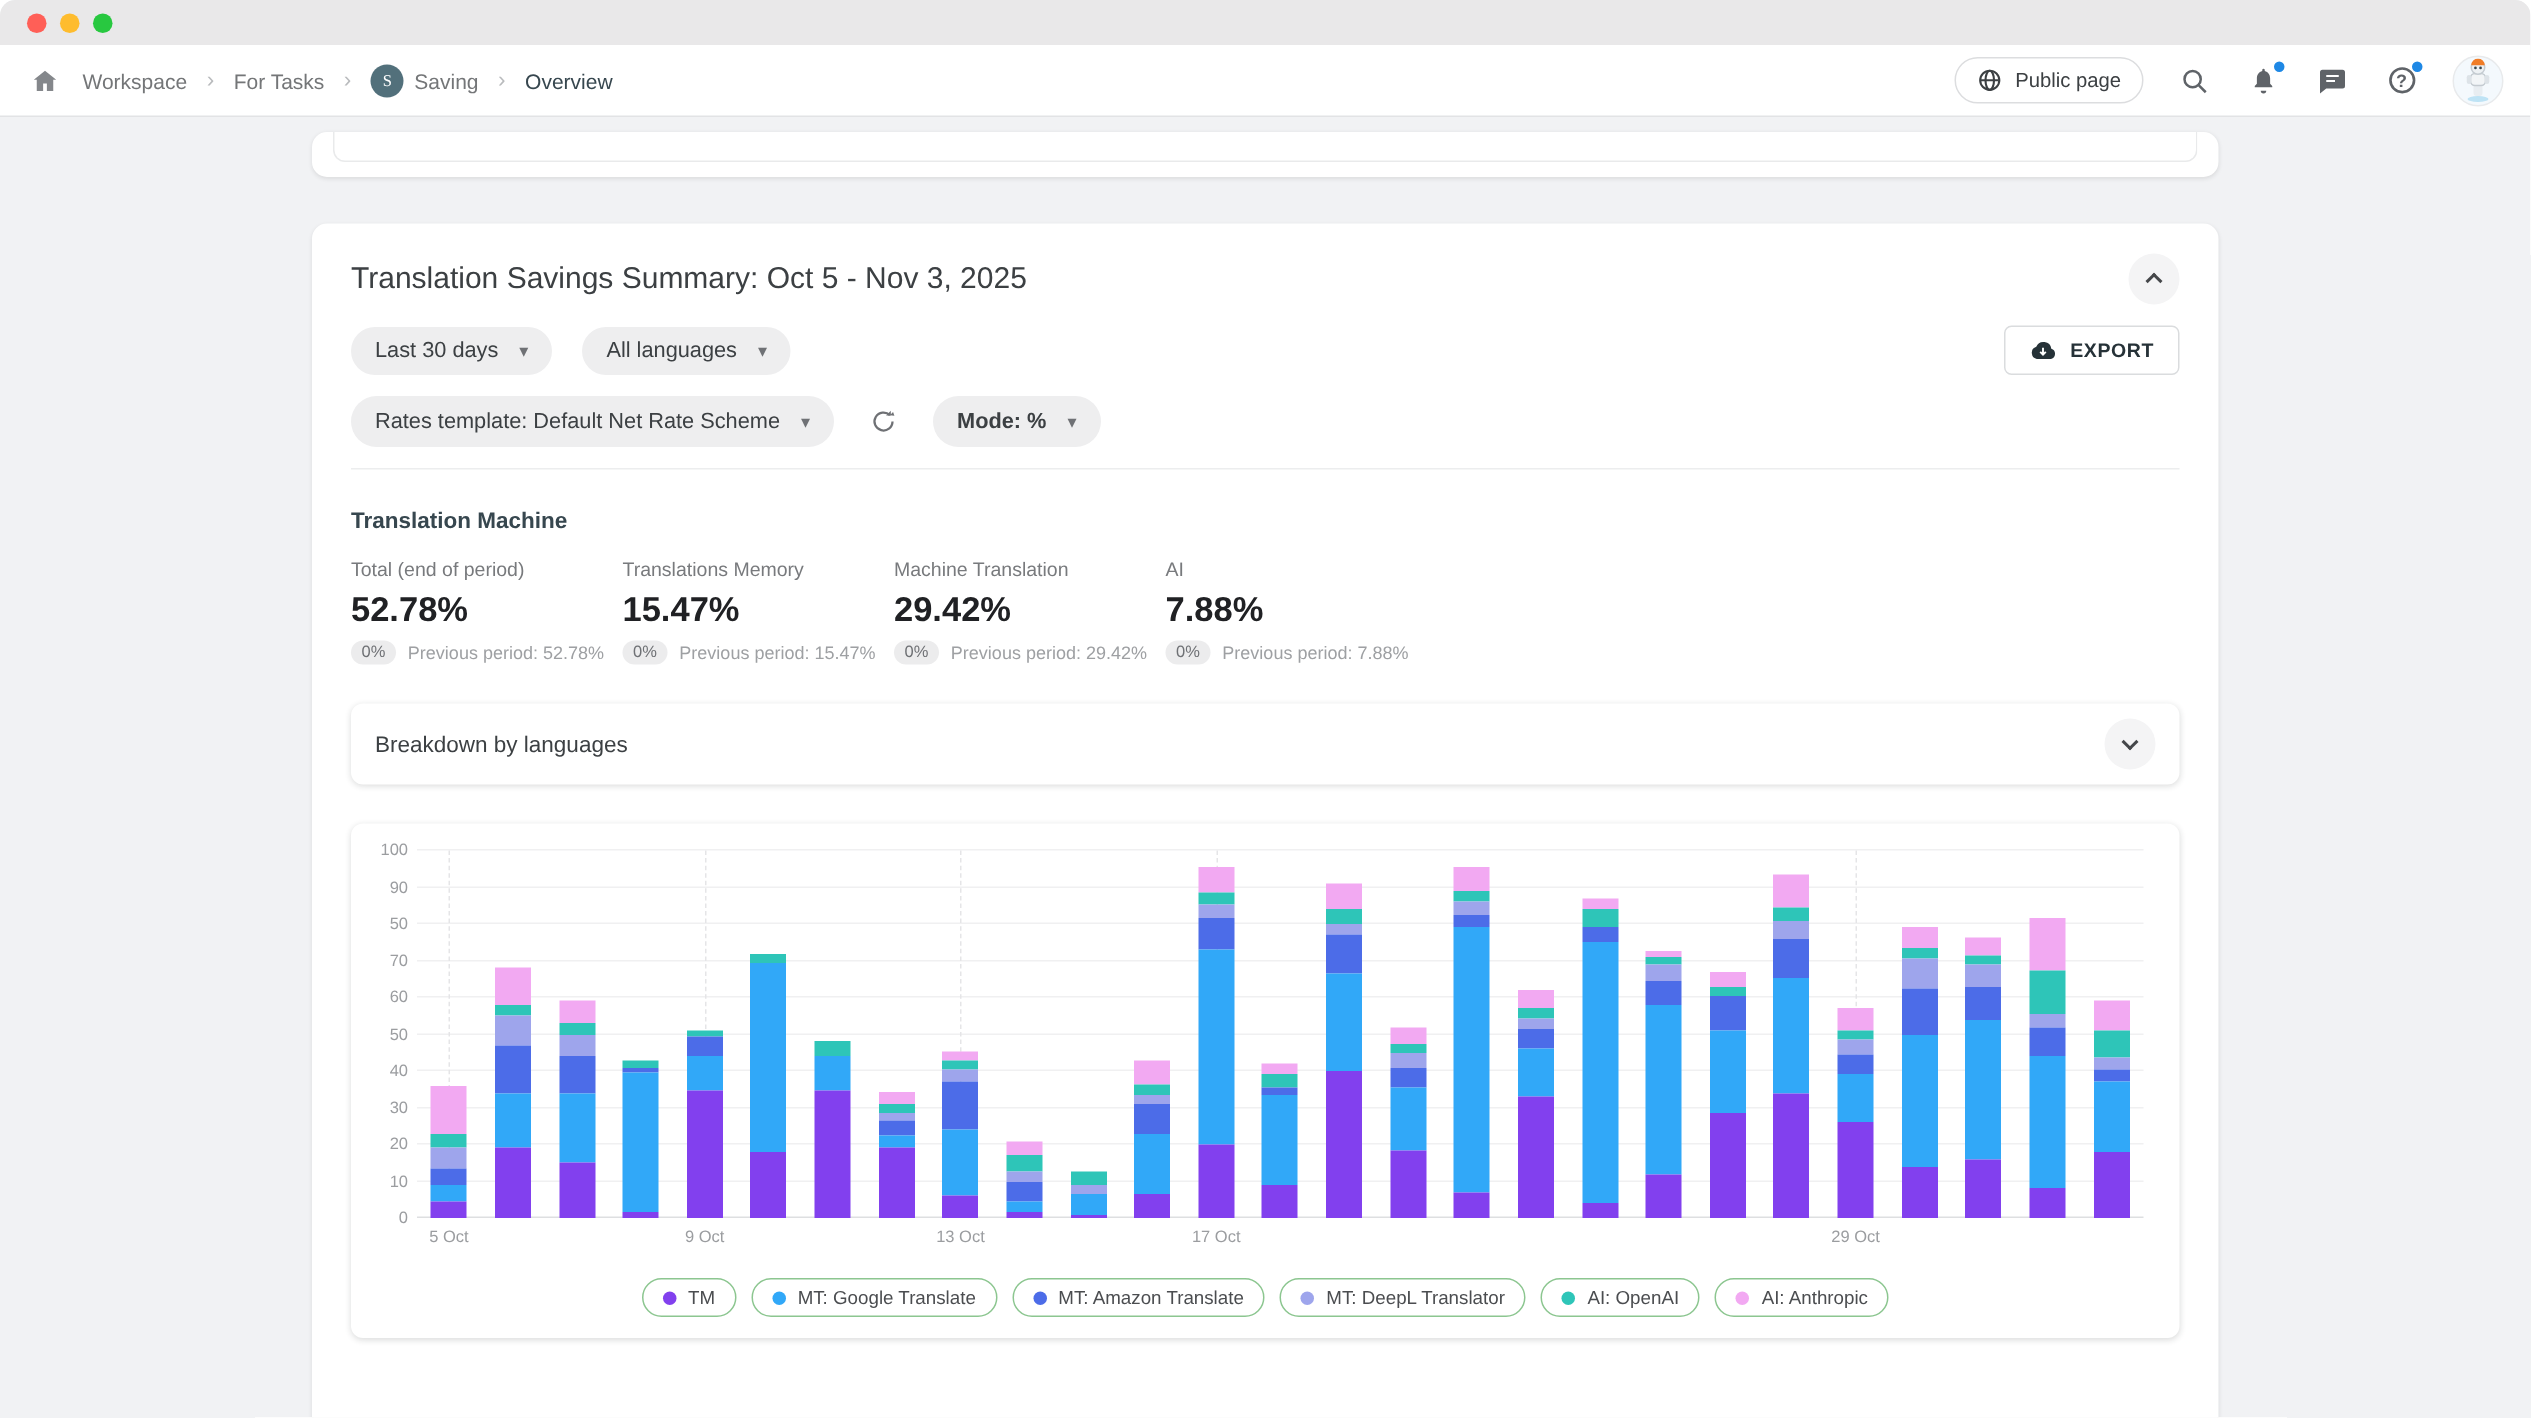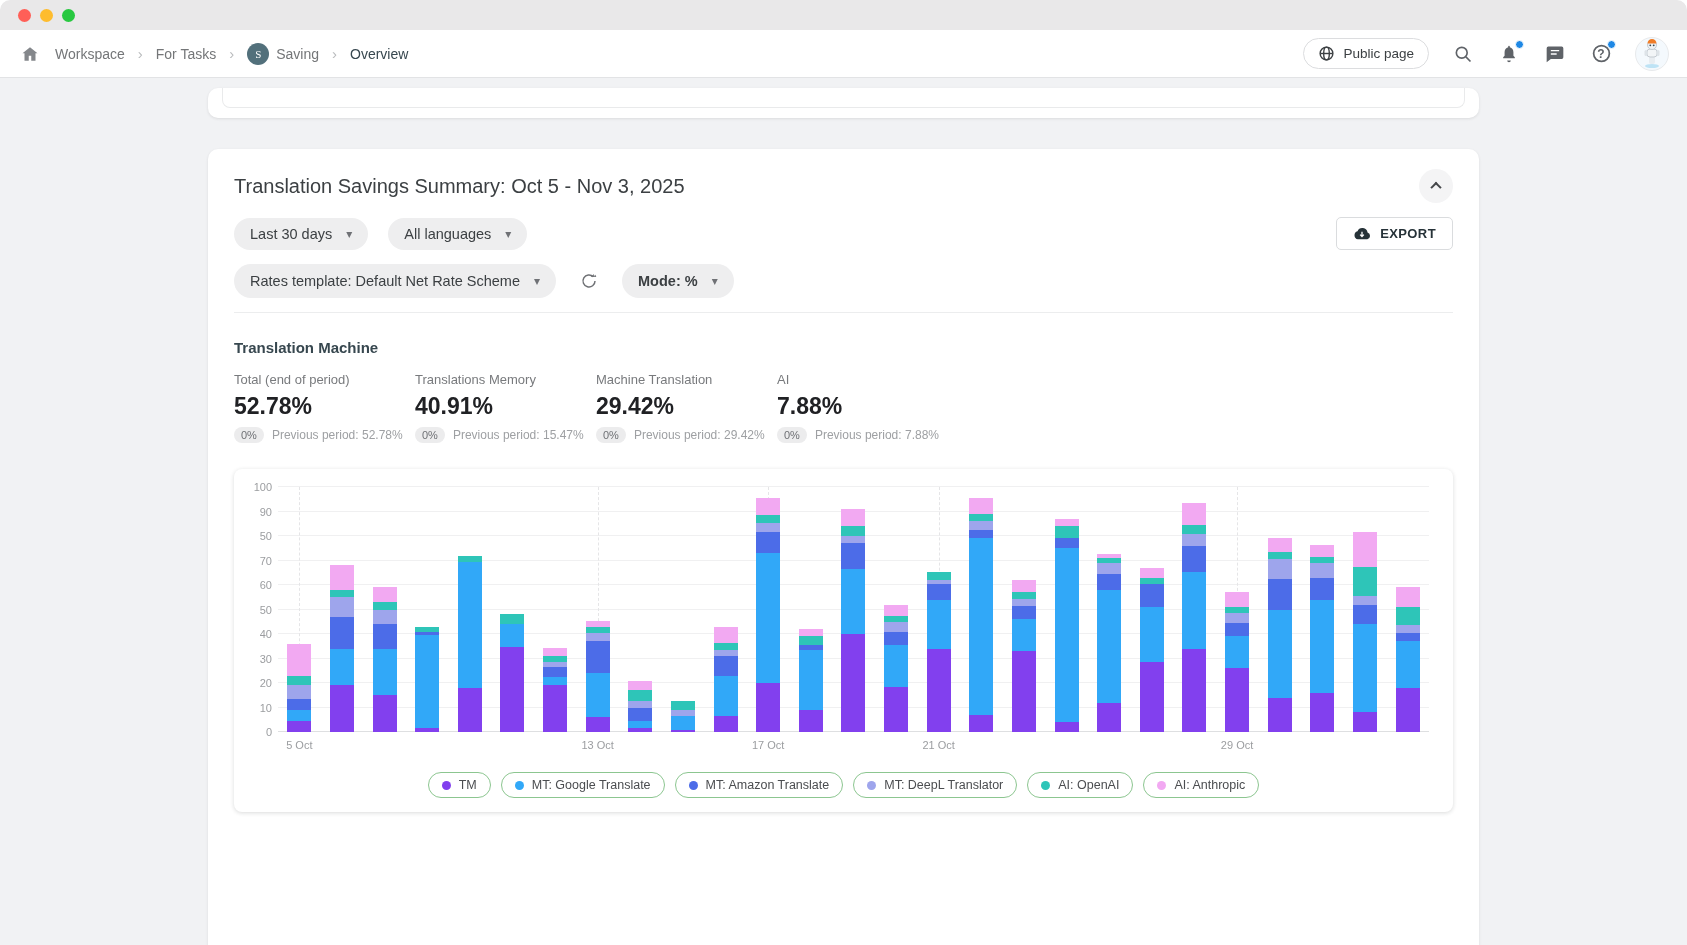--- a/index.html
+++ b/index.html
@@ -239,21 +239,21 @@
         <div class="stat">
           <div class="stat-label">Total (end of period)</div>
           <div class="stat-value">52.78%</div>
           <div class="stat-prev-row">
             <span class="stat-chip">0%</span>
             <span class="stat-prev">Previous period: 52.78%</span>
           </div>
         </div>
         <div class="stat">
           <div class="stat-label">Translations Memory</div>
-          <div class="stat-value">40.91%</div>
+          <div class="stat-value">15.47%</div>
           <div class="stat-prev-row">
             <span class="stat-chip">0%</span>
             <span class="stat-prev">Previous period: 15.47%</span>
           </div>
         </div>
         <div class="stat">
           <div class="stat-label">Machine Translation</div>
           <div class="stat-value">29.42%</div>
           <div class="stat-prev-row">
             <span class="stat-chip">0%</span>
@@ -263,20 +263,26 @@
         <div class="stat">
           <div class="stat-label">AI</div>
           <div class="stat-value">7.88%</div>
           <div class="stat-prev-row">
             <span class="stat-chip">0%</span>
             <span class="stat-prev">Previous period: 7.88%</span>
           </div>
         </div>
       </div>
 
+      <div class="subcard" style="margin-top:26px;">
+        <span class="subcard-title">Breakdown by languages</span>
+        <div class="chev-circle">
+          <span class="chev down"></span>
+        </div>
+      </div>
 
       <div class="chart-card">
         <div class="chart-wrap">
           <div class="y-axis" id="yaxis">
               <div class="ytick" style="bottom: -6px;">0</div>
               <div class="ytick" style="bottom: 18.5px;">10</div>
               <div class="ytick" style="bottom: 43px;">20</div>
               <div class="ytick" style="bottom: 67.5px;">30</div>
               <div class="ytick" style="bottom: 92px;">40</div>
               <div class="ytick" style="bottom: 116.5px;">50</div>
@@ -332,20 +338,30 @@
               </div>
               <div class="bar-col">
                 <div class="bar-stack">
                   <div class="seg" style="height: 3.675px; background: rgb(130, 64, 238);"></div>
                   <div class="seg" style="height: 93.1px; background: rgb(49, 168, 248);"></div>
                   <div class="seg" style="height: 3.675px; background: rgb(76, 108, 232);"></div>
                   <div class="seg" style="height: 4.9px; background: rgb(46, 197, 184);"></div>
                 </div>
               </div>
               <div class="bar-col">
+                <div class="vline"></div>
+                <div class="xtick">9 Oct</div>
+                <div class="bar-stack">
+                  <div class="seg" style="height: 84.525px; background: rgb(130, 64, 238);"></div>
+                  <div class="seg" style="height: 23.275px; background: rgb(49, 168, 248);"></div>
+                  <div class="seg" style="height: 13.475px; background: rgb(76, 108, 232);"></div>
+                  <div class="seg" style="height: 3.675px; background: rgb(46, 197, 184);"></div>
+                </div>
+              </div>
+              <div class="bar-col">
                 <div class="bar-stack">
                   <div class="seg" style="height: 44.1px; background: rgb(130, 64, 238);"></div>
                   <div class="seg" style="height: 126.175px; background: rgb(49, 168, 248);"></div>
                   <div class="seg" style="height: 6.125px; background: rgb(46, 197, 184);"></div>
                 </div>
               </div>
               <div class="bar-col">
                 <div class="bar-stack">
                   <div class="seg" style="height: 84.525px; background: rgb(130, 64, 238);"></div>
                   <div class="seg" style="height: 23.275px; background: rgb(49, 168, 248);"></div>
@@ -434,31 +450,20 @@
                 </div>
               </div>
               <div class="bar-col">
                 <div class="bar-stack">
                   <div class="seg" style="height: 45.325px; background: rgb(130, 64, 238);"></div>
                   <div class="seg" style="height: 41.65px; background: rgb(49, 168, 248);"></div>
                   <div class="seg" style="height: 13.475px; background: rgb(76, 108, 232);"></div>
                   <div class="seg" style="height: 9.8px; background: rgb(158, 165, 236);"></div>
                   <div class="seg" style="height: 6.125px; background: rgb(46, 197, 184);"></div>
                   <div class="seg" style="height: 11.025px; background: rgb(242, 169, 242);"></div>
-                </div>
-              </div>
-              <div class="bar-col">
-                <div class="vline"></div>
-                <div class="xtick">21 Oct</div>
-                <div class="bar-stack">
-                  <div class="seg" style="height: 83.3px; background: rgb(130, 64, 238);"></div>
-                  <div class="seg" style="height: 49px; background: rgb(49, 168, 248);"></div>
-                  <div class="seg" style="height: 15.925px; background: rgb(76, 108, 232);"></div>
-                  <div class="seg" style="height: 3.675px; background: rgb(158, 165, 236);"></div>
-                  <div class="seg" style="height: 8.575px; background: rgb(46, 197, 184);"></div>
                 </div>
               </div>
               <div class="bar-col">
                 <div class="bar-stack">
                   <div class="seg" style="height: 17.15px; background: rgb(130, 64, 238);"></div>
                   <div class="seg" style="height: 176.4px; background: rgb(49, 168, 248);"></div>
                   <div class="seg" style="height: 8.575px; background: rgb(76, 108, 232);"></div>
                   <div class="seg" style="height: 8.575px; background: rgb(158, 165, 236);"></div>
                   <div class="seg" style="height: 7.35px; background: rgb(46, 197, 184);"></div>
                   <div class="seg" style="height: 15.925px; background: rgb(242, 169, 242);"></div>

